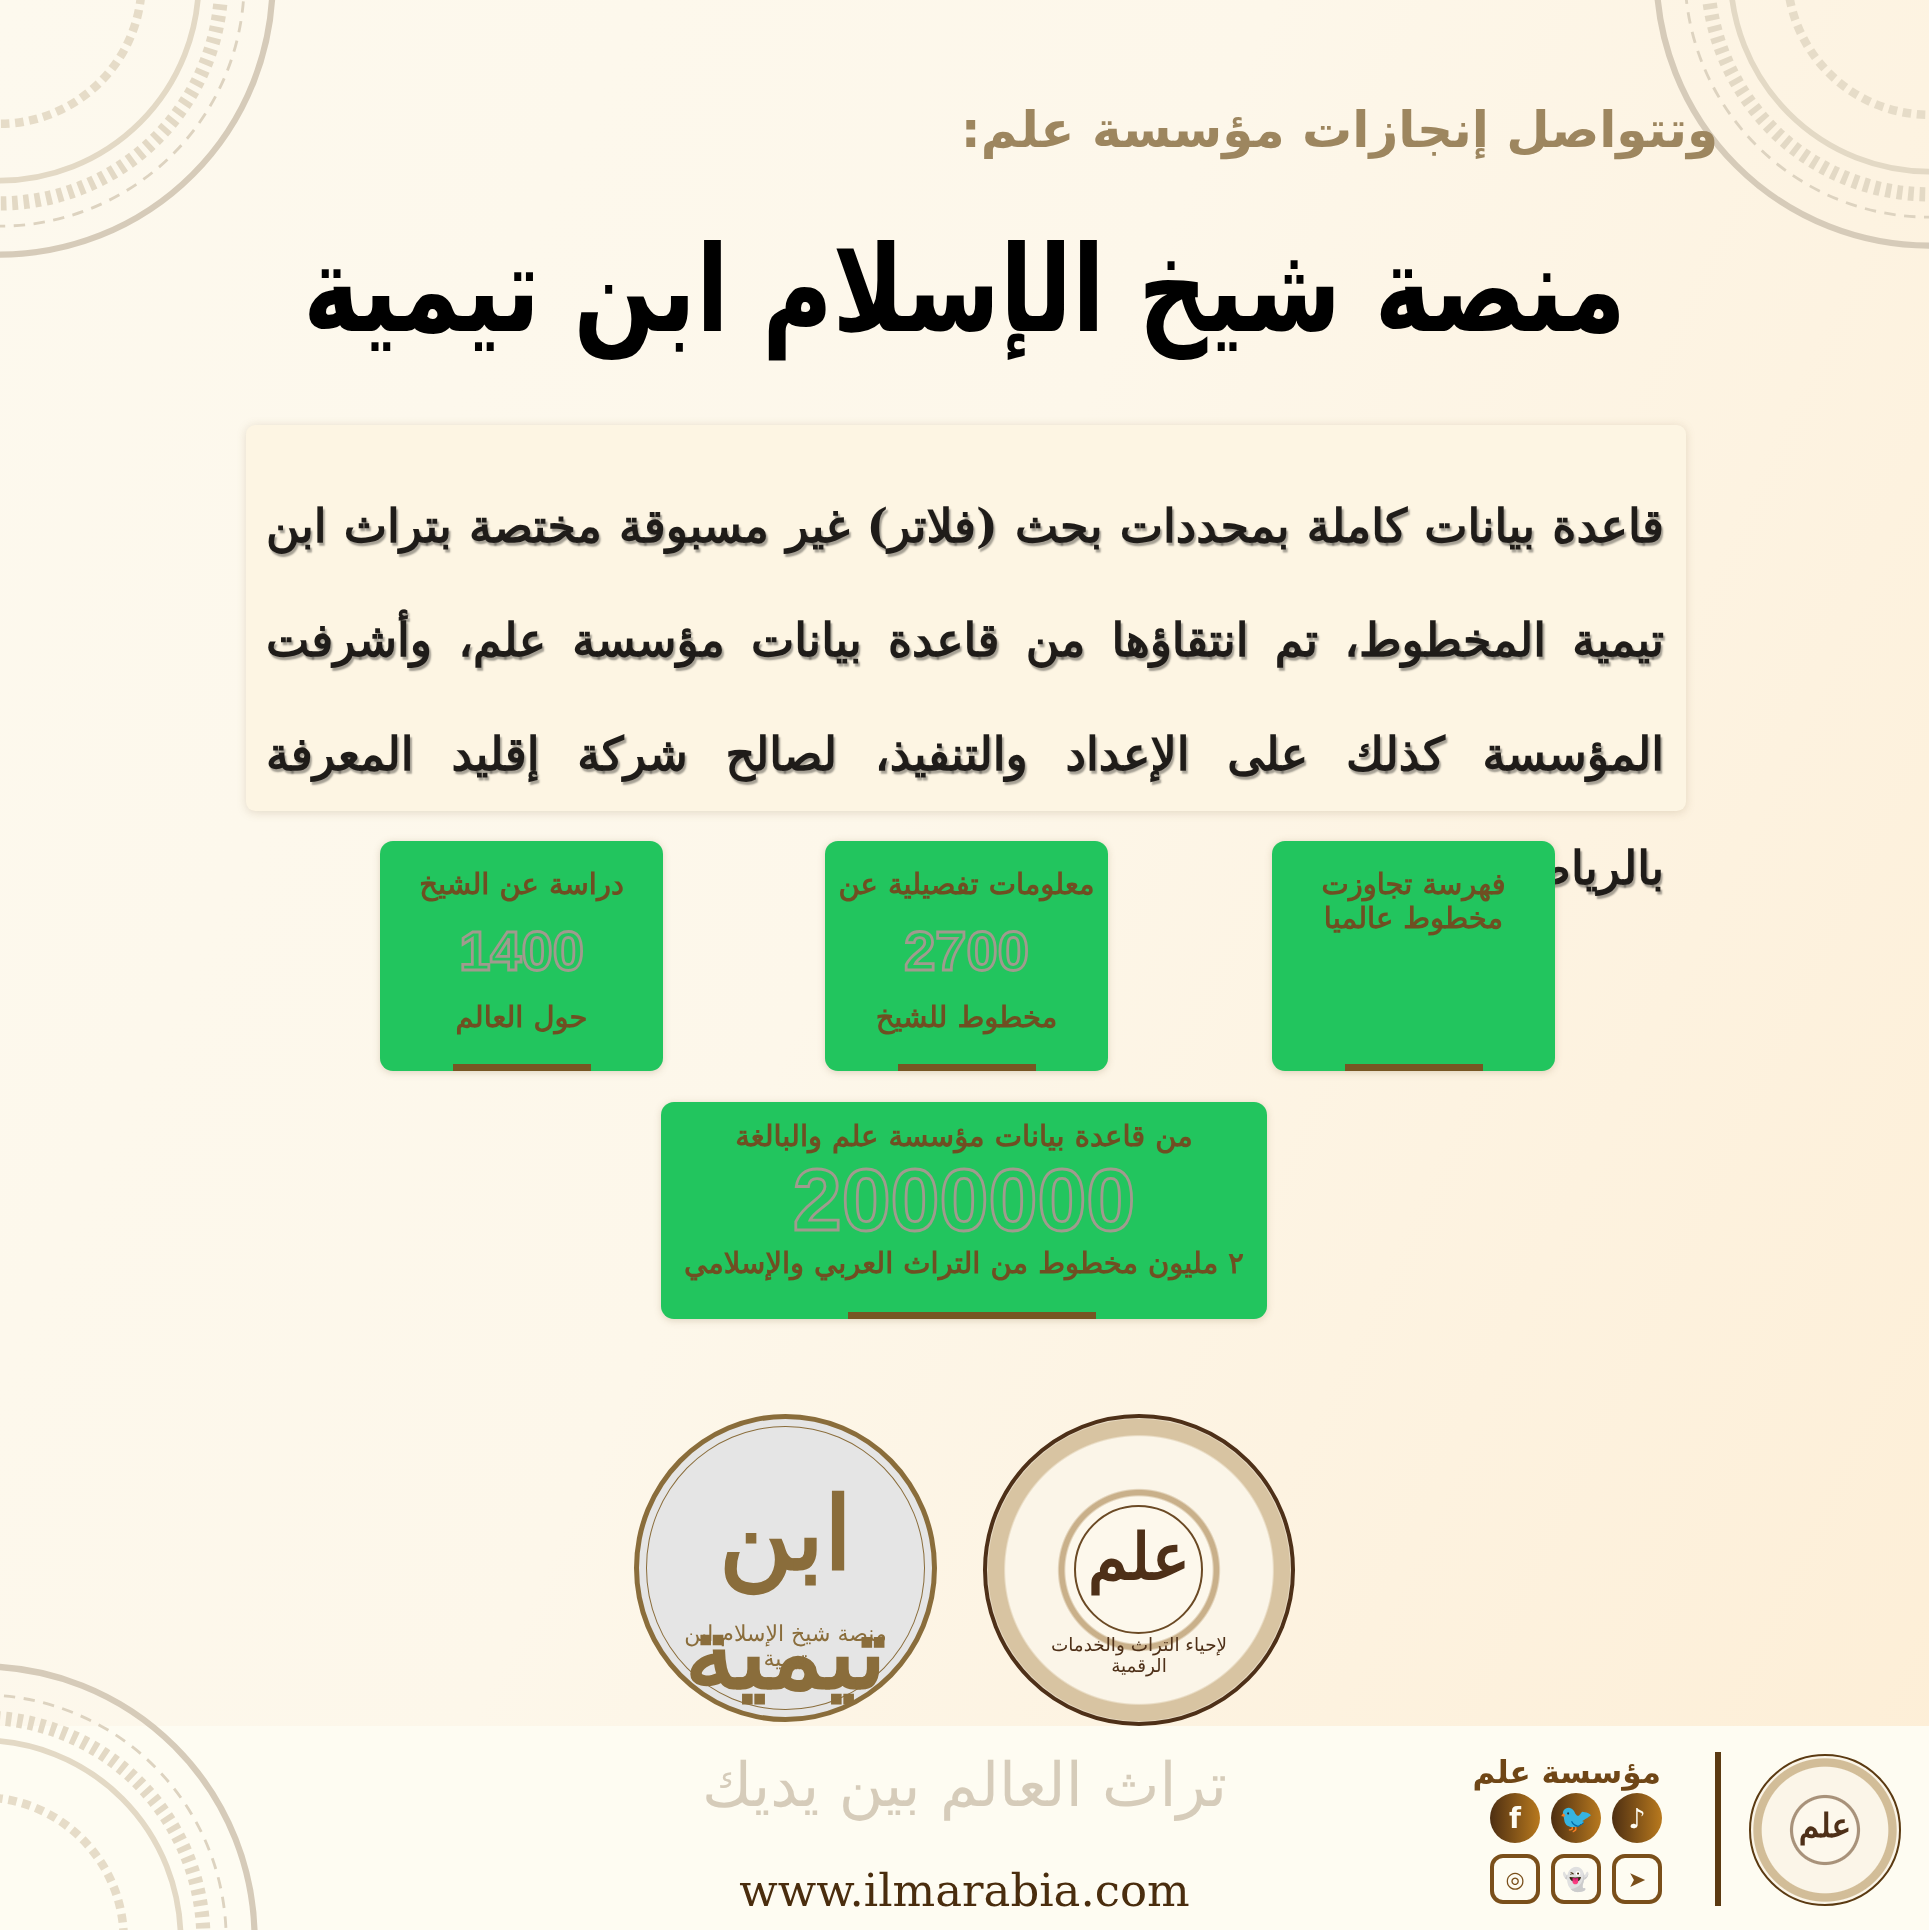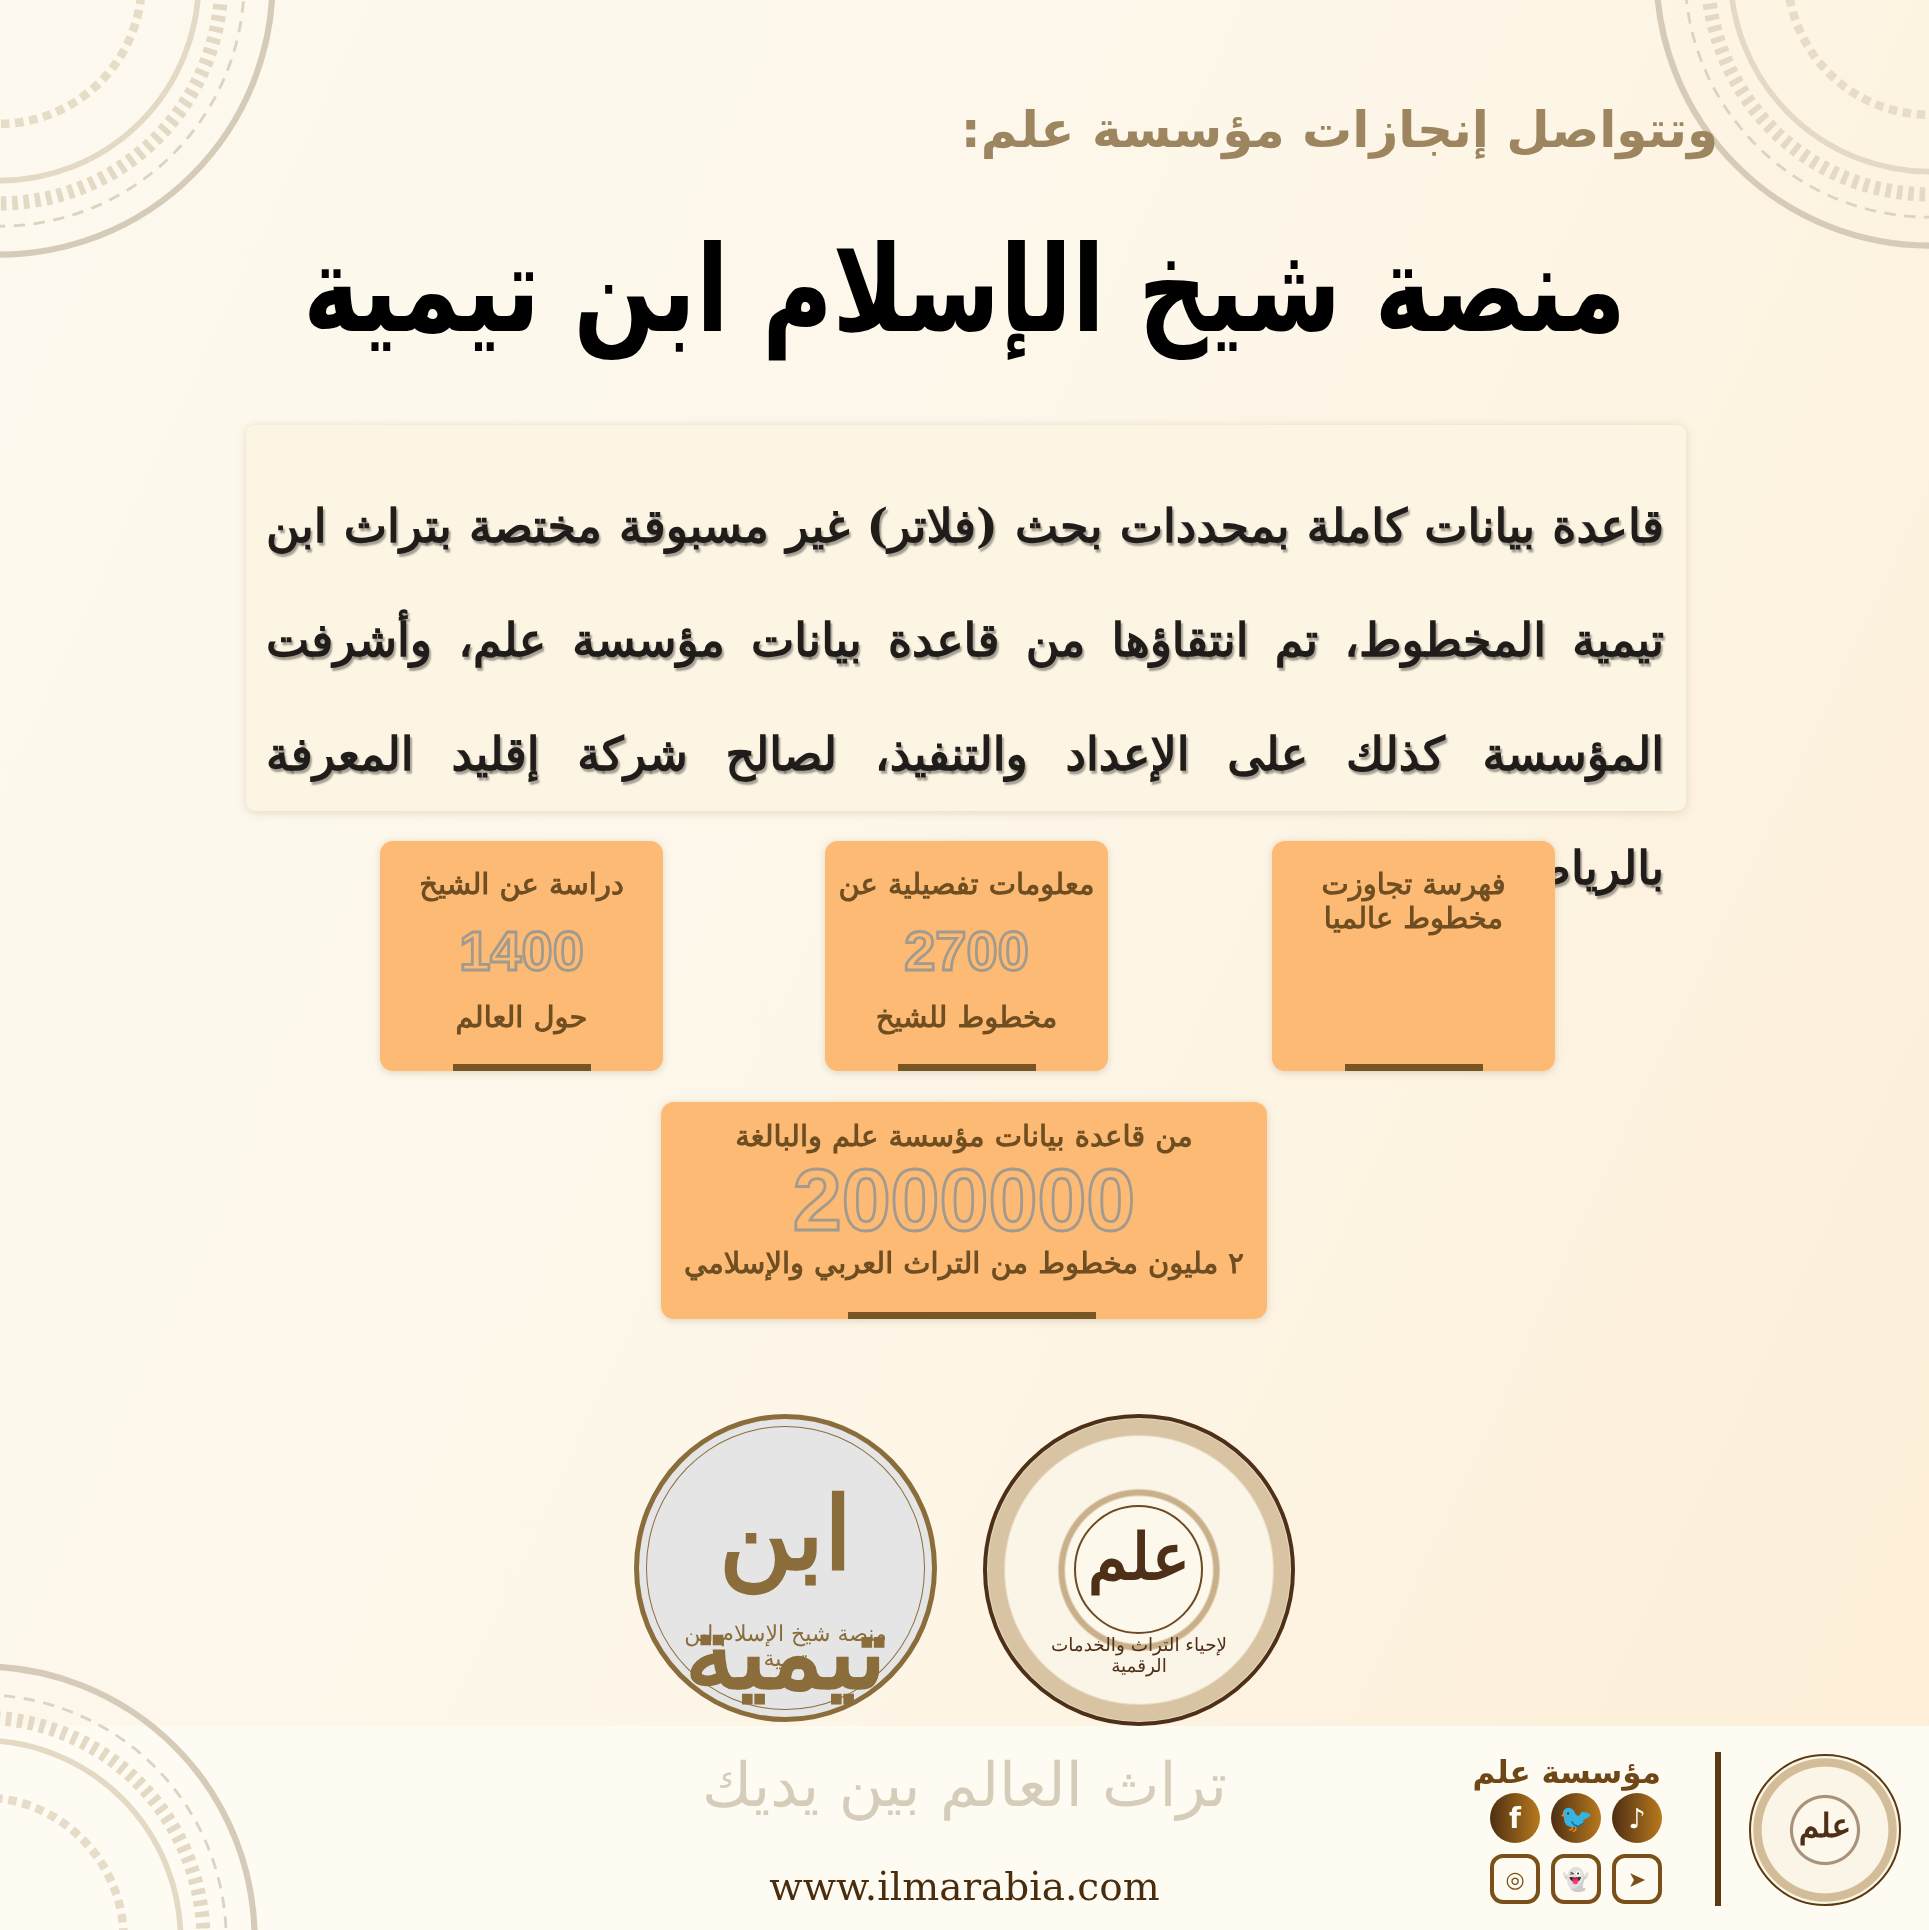--- a/index.html
+++ b/index.html
@@ -35,21 +35,21 @@
     background: #fdf5e3; border-radius: 9.2px;
     box-shadow: 0 1.8px 9.2px rgba(140,120,80,0.22);
     box-sizing: border-box; padding: 44px 22px 0 20px;
   }
   .desc-card p {
     margin: 0; font-size: 46px; font-weight: bold; color: #1f1c19;
     line-height: 114px; text-align: justify; text-align-last: right;
     text-shadow: 1.8px 2.8px 1.8px rgba(0,0,0,0.35);
   }
   .stat-card {
-    position: absolute; background: #fdba74; border-radius: 13px;
+    position: absolute; background: #22c55e; border-radius: 13px;
     box-shadow: 0 1.8px 7.3px rgba(140,120,80,0.25);
     text-align: center; box-sizing: border-box;
   }
   .stat-card .top, .stat-card .bottom {
     display: block; color: #6f4f22; font-size: 29px; font-weight: bold;
   }
   .stat-card .num {
     display: block; font-family: "Liberation Sans", sans-serif; font-weight: bold;
     font-size: 56px; line-height: 88px; color: transparent;
     -webkit-text-stroke: 2.8px #a19a8e; direction: ltr;
@@ -86,21 +86,21 @@
     font-size: 64px; font-weight: bold; color: #4e3018; }
   .logo-ilm .tag { position: absolute; left: 37px; right: 37px; top: 216px; text-align: center;
     font-size: 18.4px; color: #4e3018; }
 
   .slogan {
     position: absolute; top: 1749px; left: 643px; width: 643px; text-align: center;
     font-size: 61px; color: #d6ccba; margin: 0;
   }
   .website {
     position: absolute; top: 1864px; left: 643px; width: 643px; text-align: center;
-    font-family: "DejaVu Serif", serif; font-size: 39px; color: #4a2d0e; direction: ltr;
+    font-family: "DejaVu Serif", serif; font-size: 45px; color: #4a2d0e; direction: ltr;
   }
   .brand-name {
     position: absolute; top: 1754px; right: 268px; font-family: "DejaVu Sans", sans-serif;
     font-weight: bold; font-size: 31px; color: #6f4616;
   }
   .social { position: absolute; right: 268px; top: 1793px; width: 171px; direction: ltr;
     display: grid; grid-template-columns: repeat(3, 50px); gap: 11px 11px; }
   .social .ic {
     width: 50px; height: 50px; border-radius: 50%;
     background: linear-gradient(90deg, #4e2f12, #b8791e);

